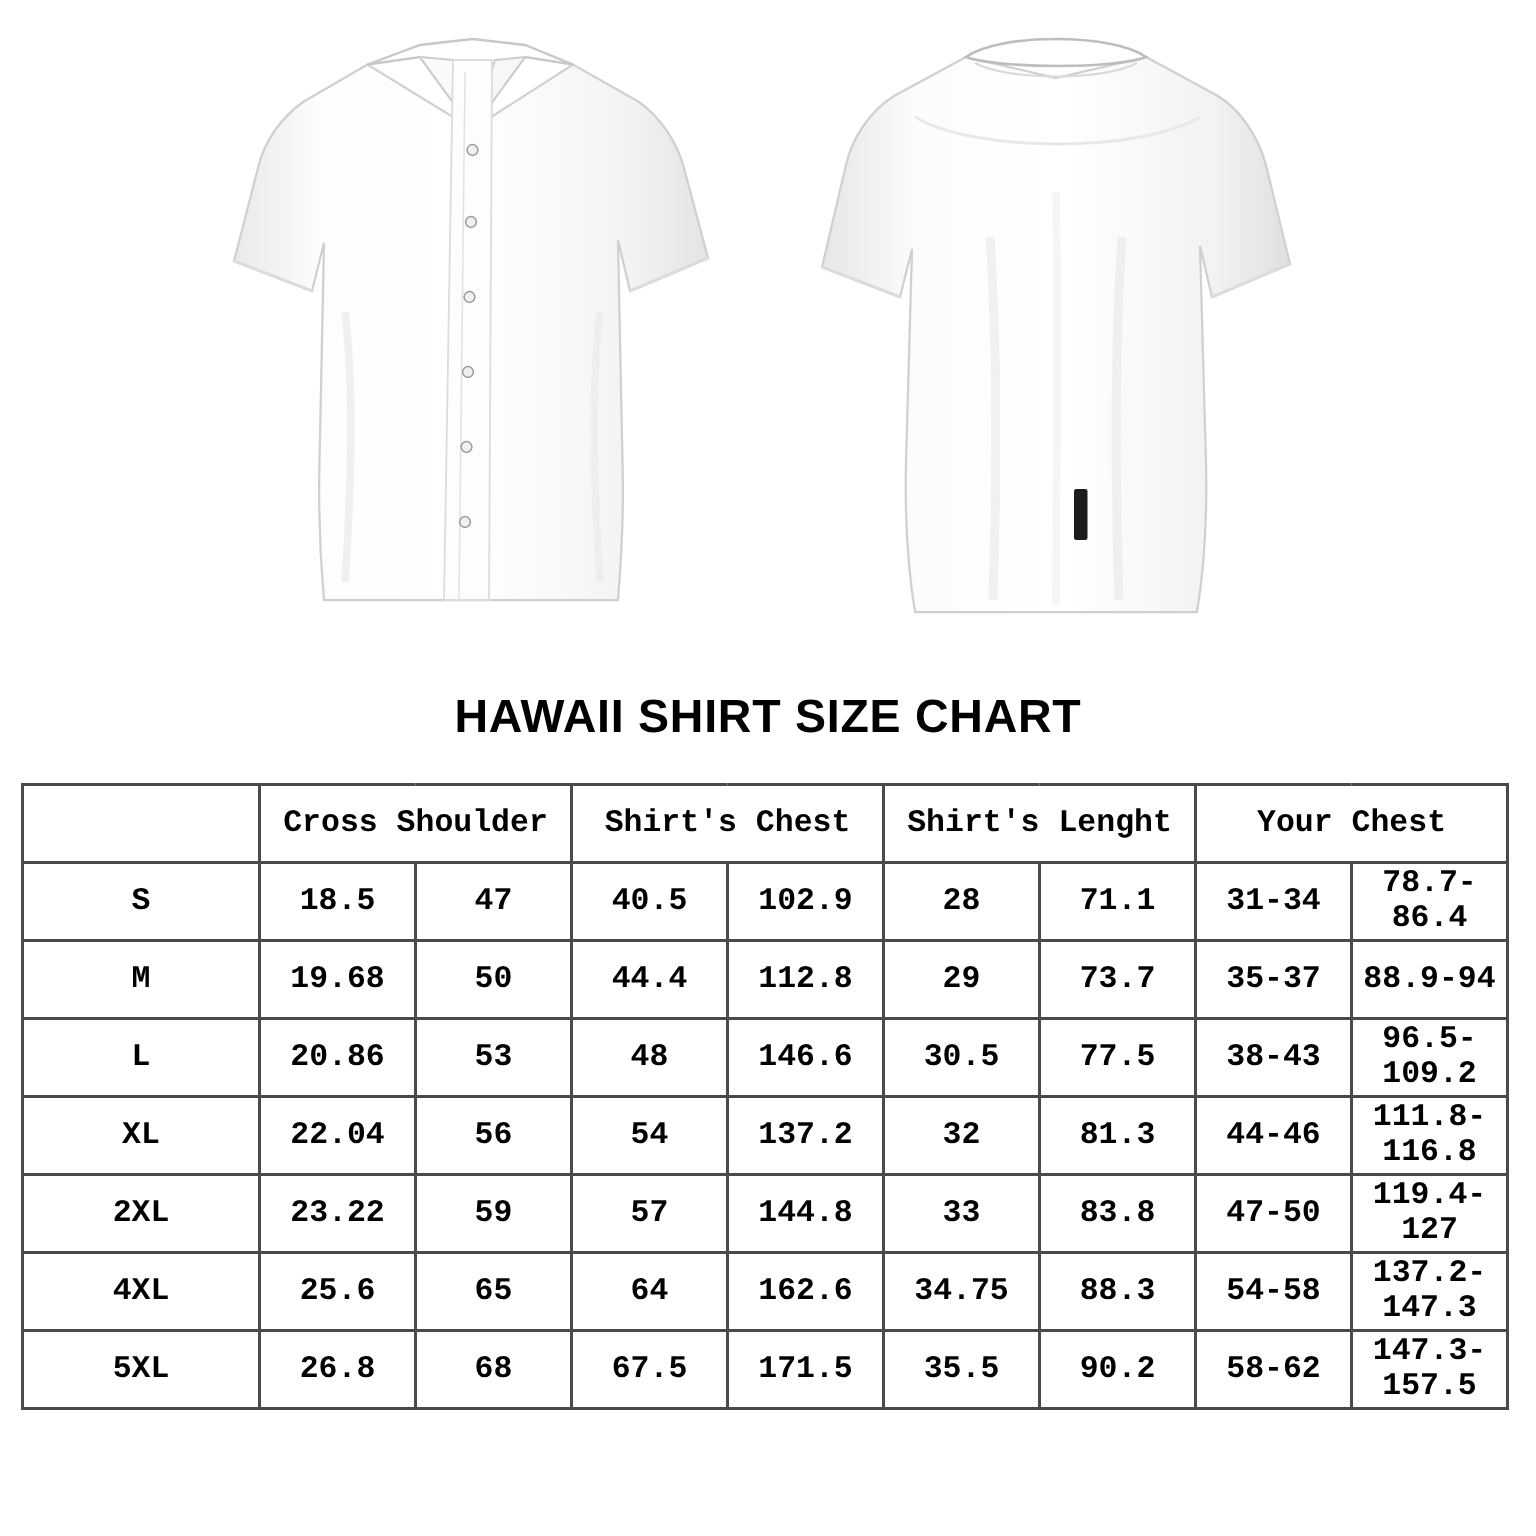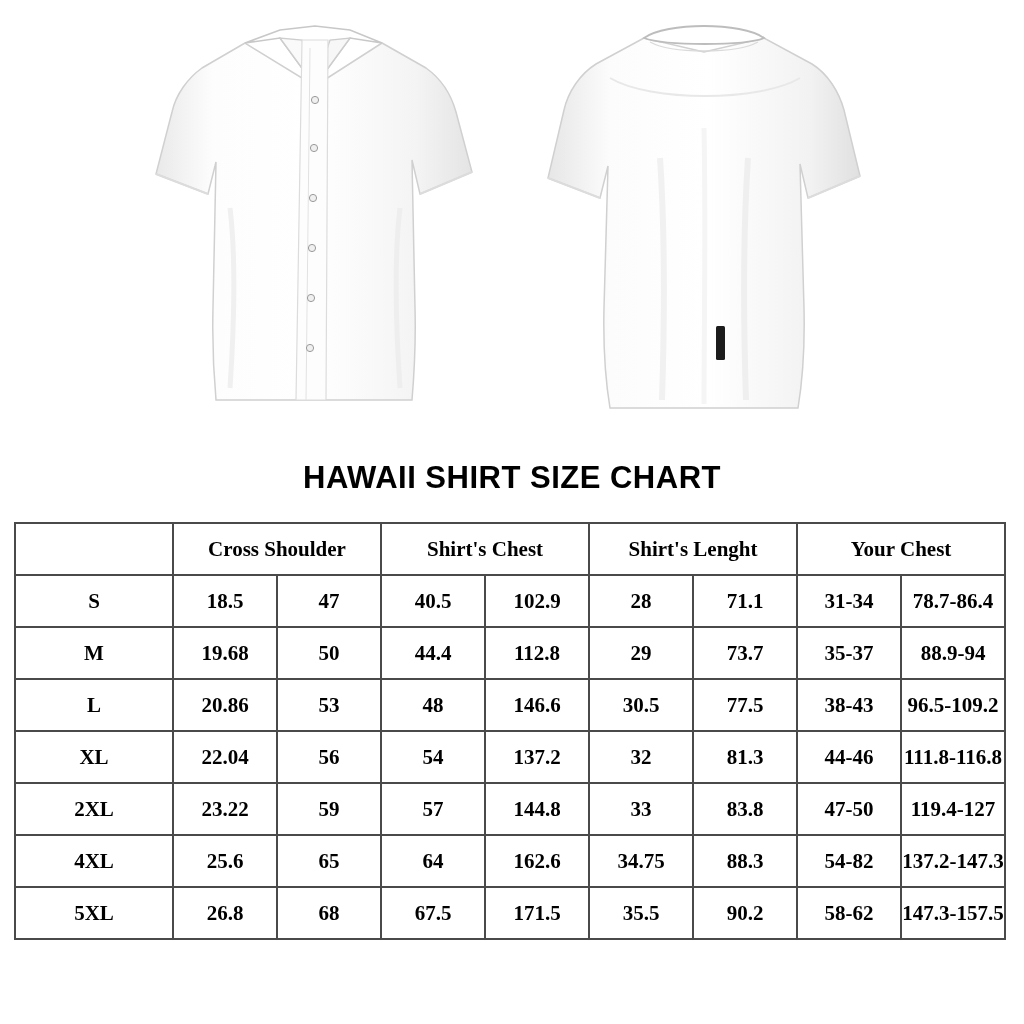--- a/index.html
+++ b/index.html
@@ -46,21 +46,21 @@
   }
 
   
   .table-wrap {
     padding: 0 14px;
   }
   table.size-chart {
     border-collapse: collapse;
     width: 828px;
     table-layout: fixed;
-    font-family: Liberation Serif, serif;
+    font-family: Liberation Mono, monospace;
   }
   table.size-chart td, table.size-chart th {
     border: 2px solid #4a4a4a;
     text-align: center;
     vertical-align: middle;
     font-weight: bold;
     padding: 0;
     height: 50px;
     font-size: 21px;
     background: #ffffff;
@@ -257,21 +257,21 @@
           <td class="val-cm small-cm">119.4-127</td>
         </tr>
         <tr>
           <td class="size-label">4XL</td>
           <td class="val-inch">25.6</td>
           <td class="val-cm">65</td>
           <td class="val-inch">64</td>
           <td class="val-cm">162.6</td>
           <td class="val-inch">34.75</td>
           <td class="val-cm">88.3</td>
-          <td class="val-inch">54-82</td>
+          <td class="val-inch">54-58</td>
           <td class="val-cm small-cm">137.2-147.3</td>
         </tr>
         <tr>
           <td class="size-label">5XL</td>
           <td class="val-inch">26.8</td>
           <td class="val-cm">68</td>
           <td class="val-inch">67.5</td>
           <td class="val-cm">171.5</td>
           <td class="val-inch">35.5</td>
           <td class="val-cm">90.2</td>

